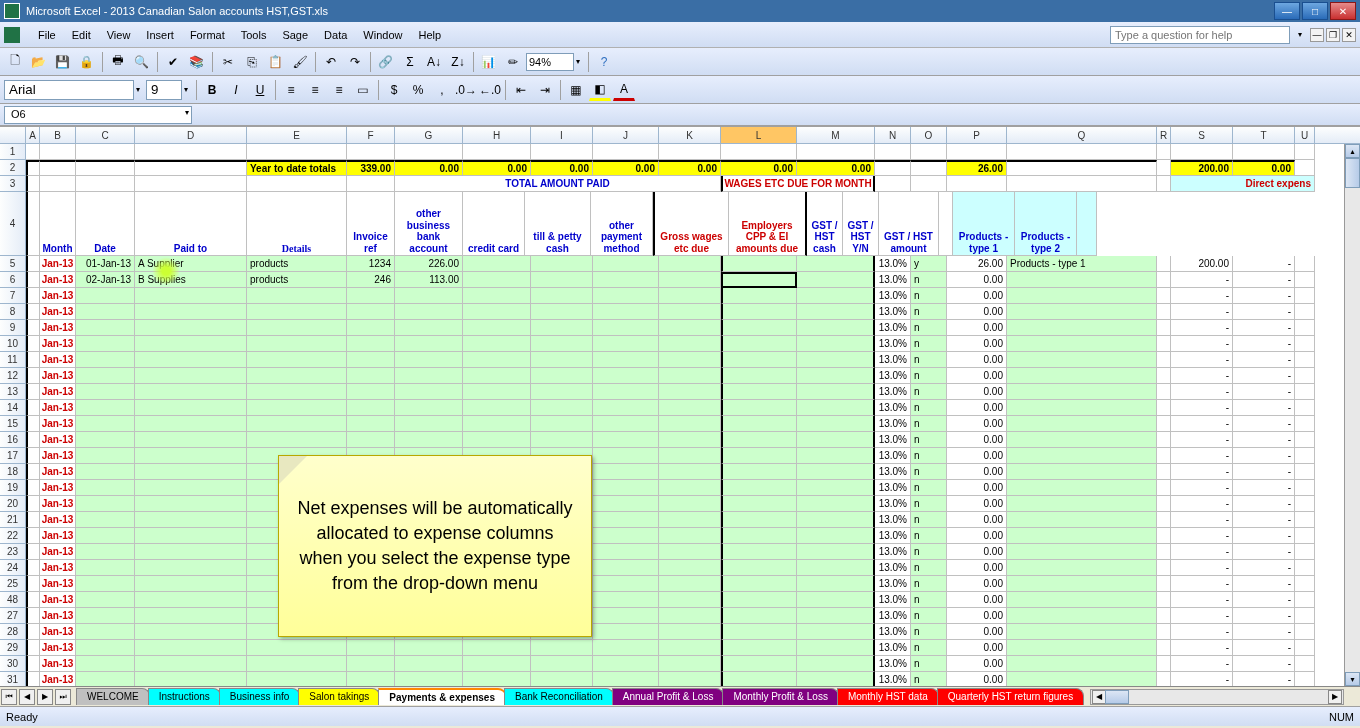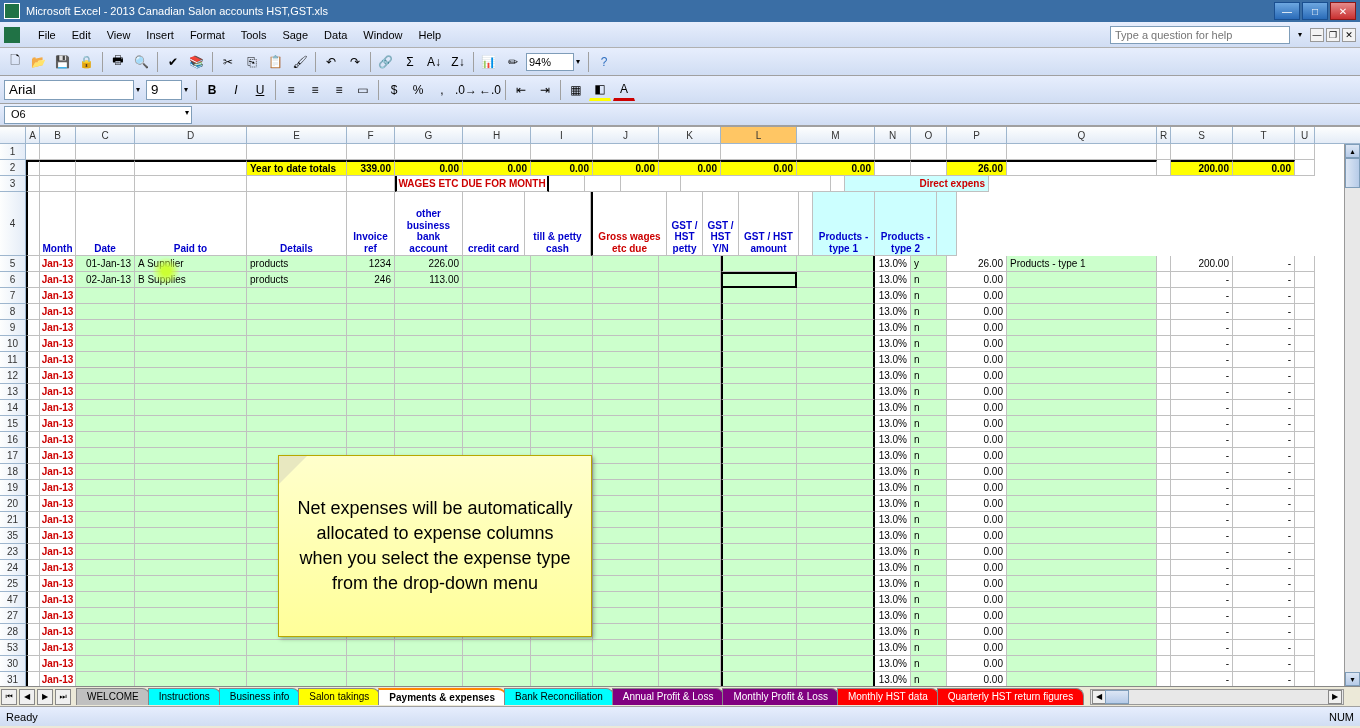--- a/index.html
+++ b/index.html
@@ -239,28 +239,28 @@
       <div class="rh">12</div>
       <div class="rh">13</div>
       <div class="rh">14</div>
       <div class="rh">15</div>
       <div class="rh">16</div>
       <div class="rh">17</div>
       <div class="rh">18</div>
       <div class="rh">19</div>
       <div class="rh">20</div>
       <div class="rh">21</div>
-      <div class="rh">35</div>
+      <div class="rh">22</div>
       <div class="rh">23</div>
       <div class="rh">24</div>
       <div class="rh">25</div>
-      <div class="rh">47</div>
+      <div class="rh">48</div>
       <div class="rh">27</div>
       <div class="rh">28</div>
-      <div class="rh">53</div>
+      <div class="rh">29</div>
       <div class="rh">30</div>
       <div class="rh">31</div>
     </div>
   <div class="cells" id="cells">
       <div class="row">
         <div class="cell " style="width: 14px;"></div>
         <div class="cell " style="width: 36px;"></div>
         <div class="cell " style="width: 59px;"></div>
         <div class="cell " style="width: 112px;"></div>
         <div class="cell " style="width: 100px;"></div>
@@ -304,40 +304,43 @@
         <div class="cell bg-yellow bold right thick-t" style="width: 62px;">0.00</div>
         <div class="cell " style="width: 20px;"></div>
       </div>
       <div class="row">
         <div class="cell bg-white thick-l" style="width: 14px;"></div>
         <div class="cell bg-white" style="width: 36px;"></div>
         <div class="cell bg-white" style="width: 59px;"></div>
         <div class="cell bg-white" style="width: 112px;"></div>
         <div class="cell bg-white" style="width: 100px;"></div>
         <div class="cell bg-white" style="width: 48px;"></div>
+        <div class="cell txt-blue bold center" style="width: 326px;">TOTAL AMOUNT PAID</div>
         <div class="cell txt-red bold center thick-l thick-r" style="width: 154px;">WAGES ETC DUE FOR MONTH</div>
         <div class="cell bg-white" style="width: 36px;"></div>
         <div class="cell bg-white" style="width: 36px;"></div>
         <div class="cell bg-white" style="width: 60px;"></div>
         <div class="cell bg-white" style="width: 150px;"></div>
         <div class="cell bg-white" style="width: 14px;"></div>
         <div class="cell bg-cyan txt-red bold right" style="width: 144px;">Direct expens</div>
       </div>
       <div class="row" style="height: 64px;">
         <div class="cell bg-white thick-l" style="width: 14px;"></div>
         <div class="cell txt-blue bold center " style="width: 36px; white-space: normal; text-align: center; align-items: flex-end; line-height: 1.15;">Month</div>
         <div class="cell txt-blue bold center " style="width: 59px; white-space: normal; text-align: center; align-items: flex-end; line-height: 1.15;">Date</div>
         <div class="cell txt-blue bold center " style="width: 112px; white-space: normal; text-align: center; align-items: flex-end; line-height: 1.15;">Paid to</div>
-        <div class="cell txt-blue bold center " style="width: 100px; white-space: normal; text-align: right; align-items: flex-end; line-height: 1.15;">Details</div>
+        <div class="cell txt-blue bold center " style="width: 100px; white-space: normal; text-align: right; align-items: flex-end; line-height: 1.15; font-family: Liberation Serif, serif;">Details</div>
         <div class="cell txt-blue bold center " style="width: 48px; white-space: normal; text-align: center; align-items: flex-end; line-height: 1.15;">Invoice ref</div>
         <div class="cell txt-blue bold center " style="width: 68px; white-space: normal; text-align: center; align-items: flex-end; line-height: 1.15;">other business bank account</div>
         <div class="cell txt-blue bold center " style="width: 62px; white-space: normal; text-align: center; align-items: flex-end; line-height: 1.15;">credit card</div>
         <div class="cell txt-blue bold center " style="width: 66px; white-space: normal; text-align: center; align-items: flex-end; line-height: 1.15;">till &amp; petty cash</div>
+        <div class="cell txt-blue bold center " style="width: 62px; white-space: normal; text-align: center; align-items: flex-end; line-height: 1.15;">other payment method</div>
         <div class="cell bold center thick-l txt-red" style="width: 76px; white-space: normal; text-align: center; align-items: flex-end; line-height: 1.15;">Gross wages etc due</div>
-        <div class="cell txt-blue bold center " style="width: 36px; white-space: normal; text-align: center; align-items: flex-end; line-height: 1.15;">GST / HST petty</div>
+        <div class="cell bold center thick-r txt-red" style="width: 78px; white-space: normal; text-align: center; align-items: flex-end; line-height: 1.15;">Employers CPP &amp; EI amounts due</div>
+        <div class="cell txt-blue bold center " style="width: 36px; white-space: normal; text-align: center; align-items: flex-end; line-height: 1.15;">GST / HST cash</div>
         <div class="cell txt-blue bold center " style="width: 36px; white-space: normal; text-align: center; align-items: flex-end; line-height: 1.15;">GST / HST Y/N</div>
         <div class="cell txt-blue bold center " style="width: 60px; white-space: normal; text-align: center; align-items: flex-end; line-height: 1.15;">GST / HST amount</div>
         <div class="cell " style="width: 14px;"></div>
         <div class="cell txt-blue bold center bg-cyan" style="width: 62px; white-space: normal; text-align: center; align-items: flex-end; line-height: 1.15;">Products - type 1</div>
         <div class="cell txt-blue bold center bg-cyan" style="width: 62px; white-space: normal; text-align: center; align-items: flex-end; line-height: 1.15;">Products - type 2</div>
         <div class="cell bg-cyan" style="width: 20px;"></div>
       </div>
       <div class="row">
         <div class="cell bg-white thick-l" style="width: 14px;"></div>
         <div class="cell bg-white txt-red bold center" style="width: 36px;">Jan-13</div>

